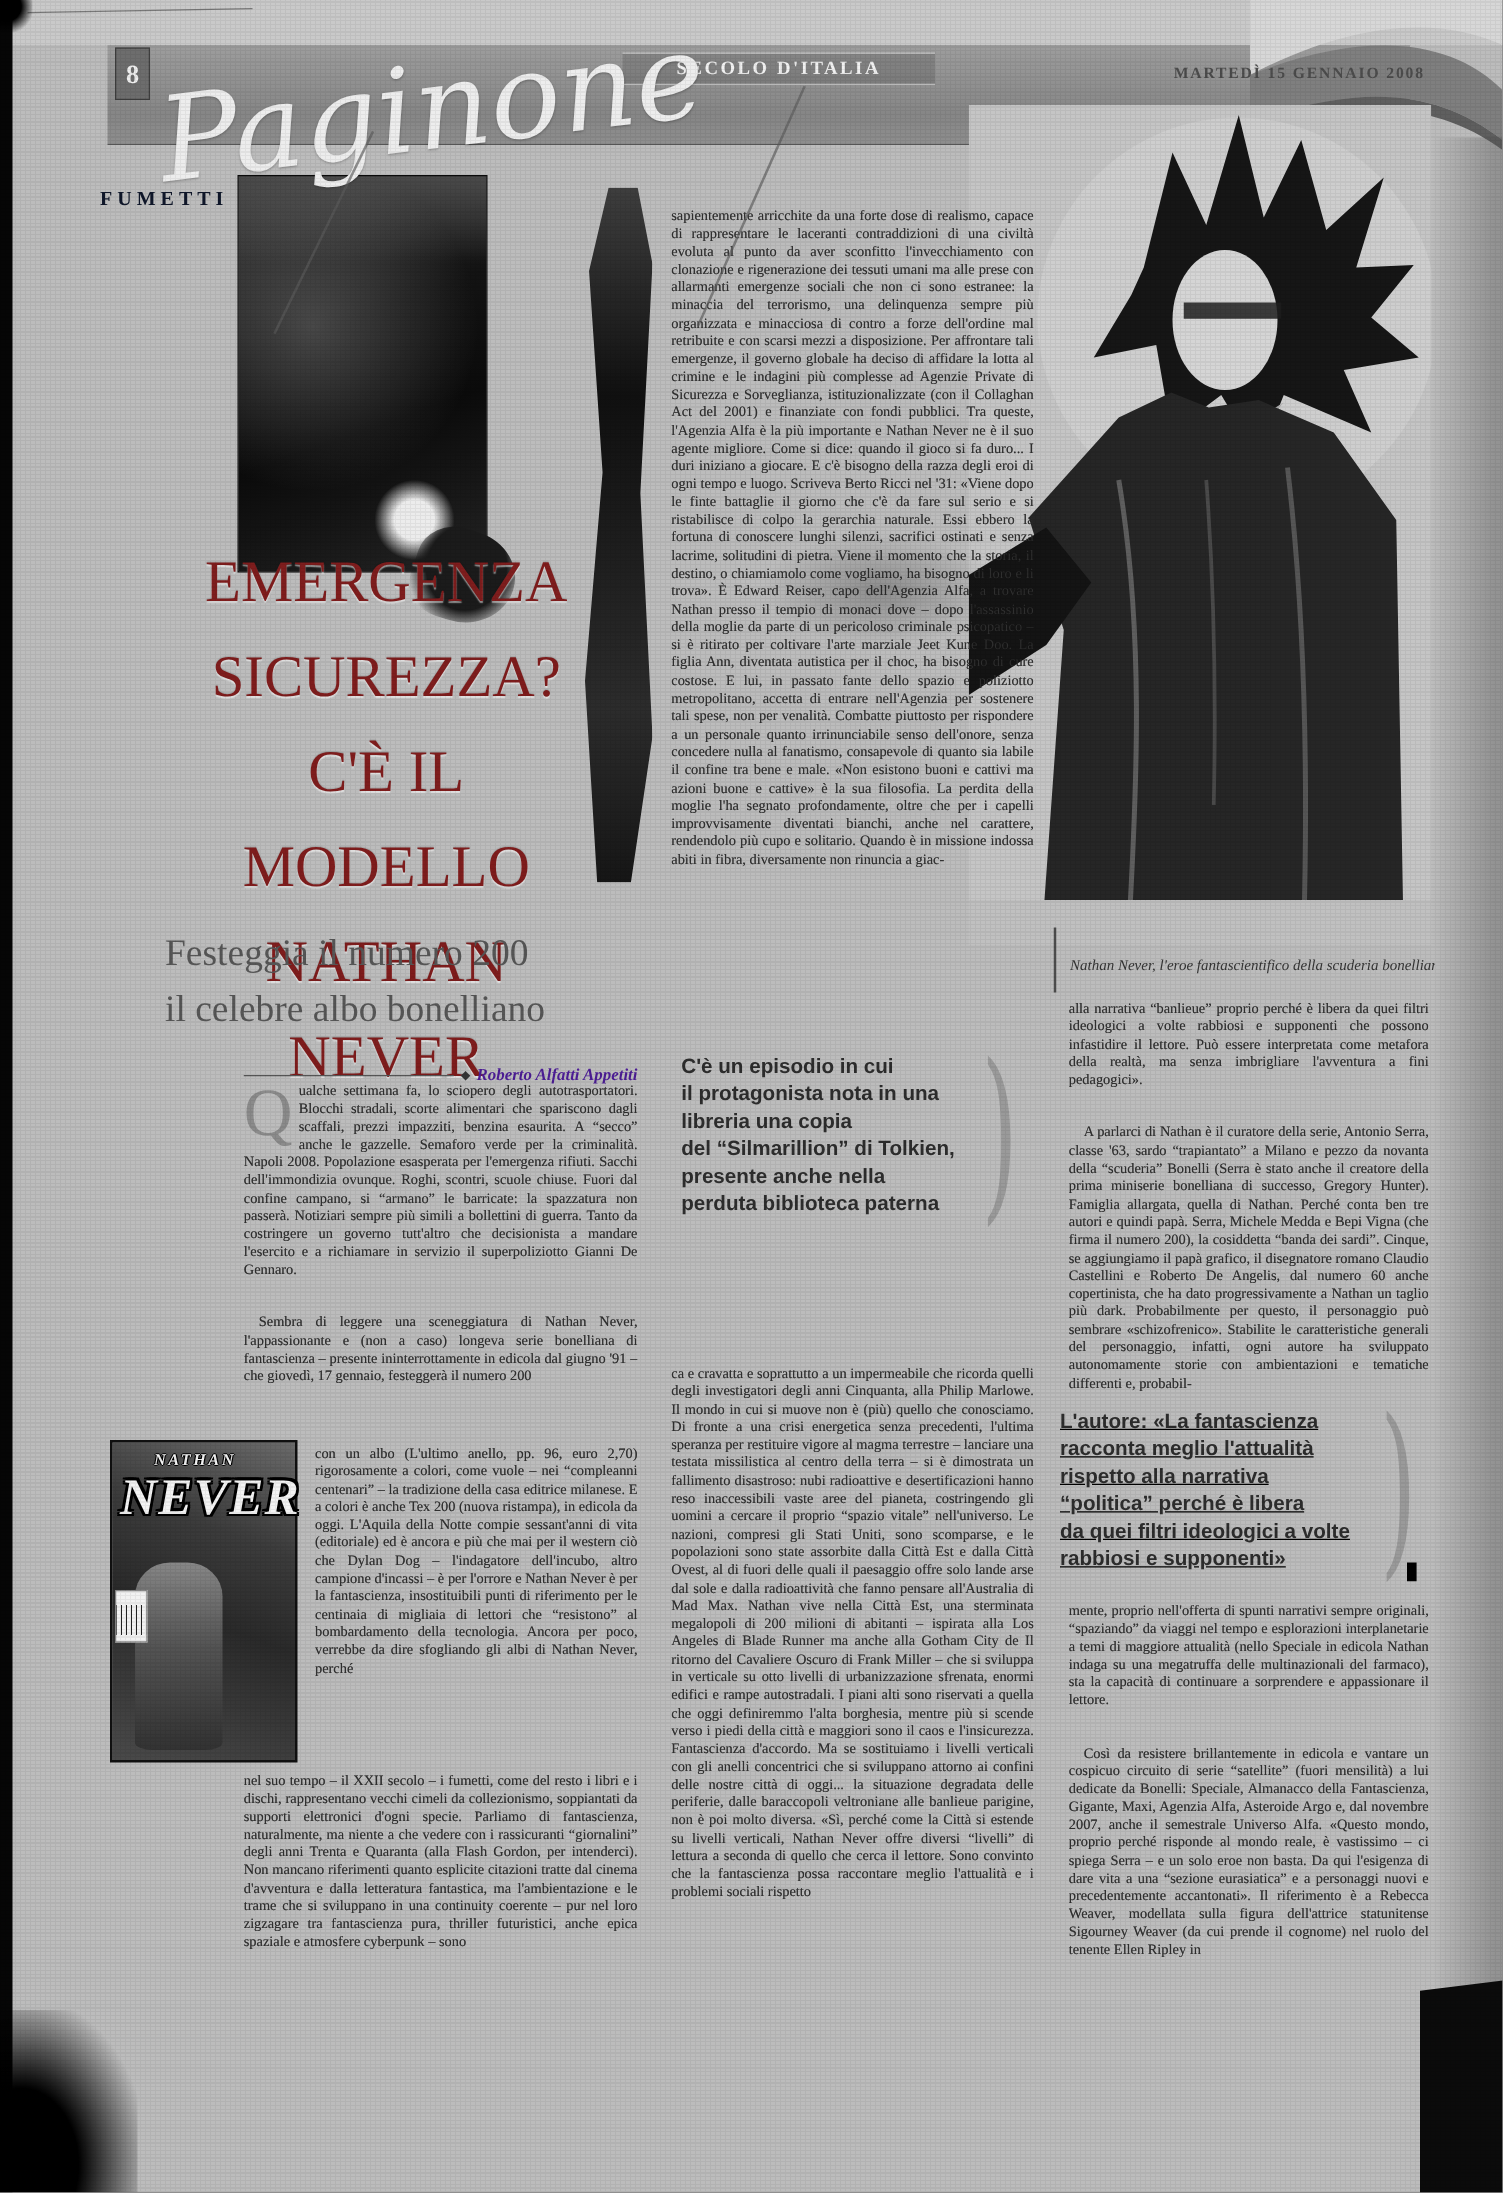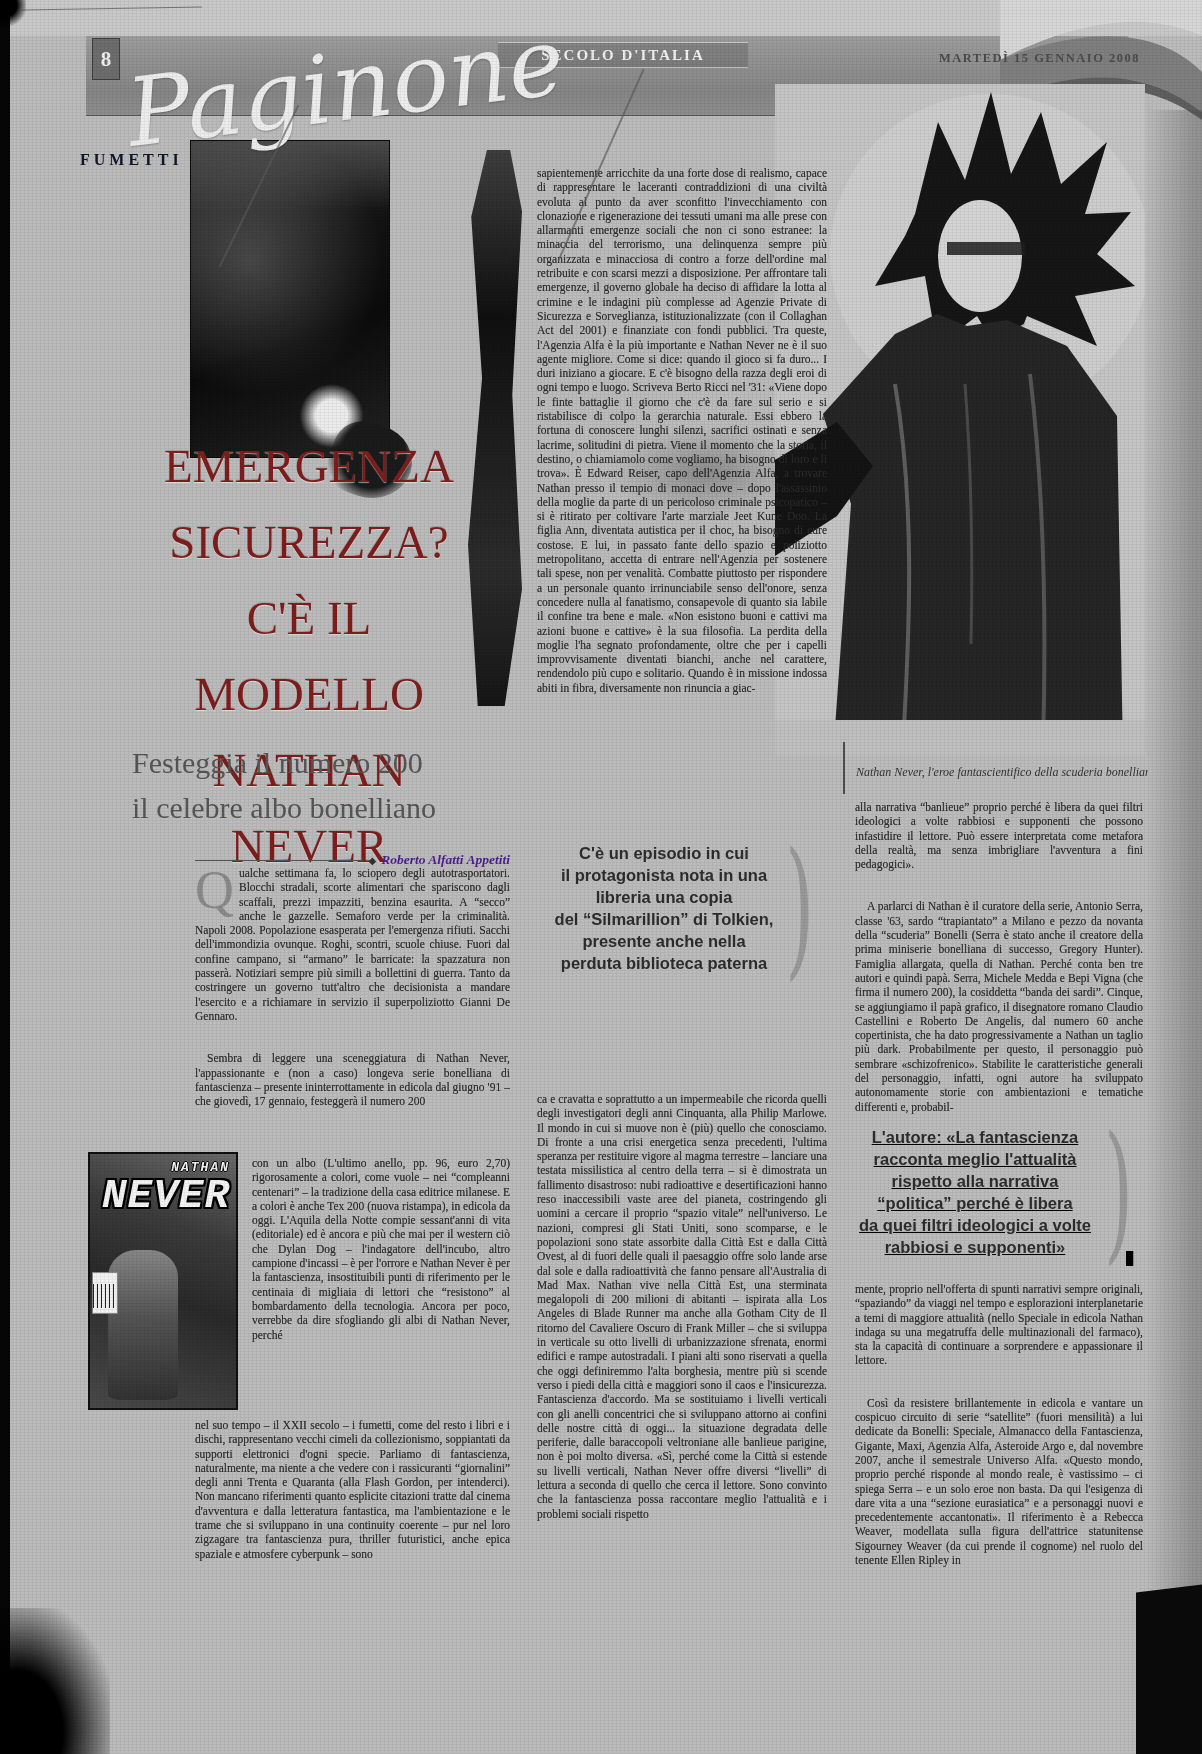--- a/index.html
+++ b/index.html
@@ -59,22 +59,22 @@
   .smudge-c2{position:absolute;left:612px;top:428px;width:185px;height:88px;z-index:3;
     background:radial-gradient(ellipse,rgba(30,30,30,.30),rgba(30,30,30,0) 72%);}
   .illustration{position:absolute;left:775px;top:84px;width:370px;height:672px;z-index:2;}
   .caption-bar{position:absolute;left:843px;top:742px;width:2px;height:52px;background:#4e4e4e;z-index:3;}
   .caption{position:absolute;left:856px;top:764px;width:292px;overflow:hidden;white-space:nowrap;
     color:#343434;font:italic 12px/16px "Liberation Serif",serif;z-index:3;}
   
   .cover{position:absolute;left:88px;top:1152px;width:150px;height:258px;z-index:3;
     border:2px solid #101010;
     background:linear-gradient(200deg,#6a6a6a 0%,#3c3c3c 30%,#2a2a2a 55%,#4a4a4a 100%);}
-  .cover-inner{position:absolute;left:6px;top:6px;right:6px;text-align:right;
-    font-family:Liberation Mono, monospace;font-style:italic;font-weight:bold;color:#f4f4f4;}
+  .cover-inner{position:absolute;left:6px;top:6px;right:20px;text-align:center;
+    font-family:Liberation Serif, serif;font-style:italic;font-weight:bold;color:#f4f4f4;}
   .cover-top{font-size:13px;letter-spacing:2px;
     text-shadow:-1px 0 #000,1px 0 #000,0 -1px #000,0 1px #000;}
   .cover-main{font-size:41px;line-height:42px;letter-spacing:1px;
     text-shadow:-2px 0 #000,2px 0 #000,0 -2px #000,0 2px #000,-2px -2px #000,2px 2px #000,-2px 2px #000,2px -2px #000;}
   .cover-fig{position:absolute;left:18px;top:96px;width:70px;height:150px;
     background:linear-gradient(180deg,#9c9c9c,#5d5d5d 45%,#2e2e2e);
     border-radius:40% 40% 20% 20%/18% 18% 4% 4%;opacity:.8;}
   .barcode{position:absolute;left:2px;top:118px;width:26px;height:42px;background:#f2f2f2;
     border:1px solid #888;
     background-image:repeating-linear-gradient(90deg,#222 0 1px,transparent 1px 4px);
@@ -100,21 +100,21 @@
     font-family:"Liberation Serif",serif;text-shadow:none;}
   #col1b{left:252px;top:1156px;width:258px;height:260px;}
   #col1c{left:195px;top:1418px;width:315px;height:172px;}
   #col2a{left:537px;top:166px;width:290px;height:670px;}
   #col2b{left:537px;top:1092px;width:290px;height:478px;}
   #col3a{left:855px;top:800px;width:288px;height:322px;}
   #col3c{left:855px;top:1282px;width:288px;height:300px;}
   .pullquote{position:absolute;z-index:3;display:flex;align-items:flex-start;}
   #pq1{left:545px;top:842px;width:282px;}
   #pq2{left:848px;top:1126px;width:298px;text-decoration:underline;}
-  .pq-text{flex:1;text-align:center;color:#2d2d2d;white-space:pre-line;
+  .pq-text{flex:1;text-align:left;color:#2d2d2d;white-space:pre-line;
     font:600 16.5px/22px "Liberation Sans",sans-serif;}
   .pq-mark{width:42px;color:#9a9a9a;font:400 150px/130px "DejaVu Serif",serif;
     transform:scaleX(.5);transform-origin:left top;margin-left:2px;}
 </style>
 </head>
 <body>
 
 <div id="canvas">
 
   <div class="top-strip"></div>

